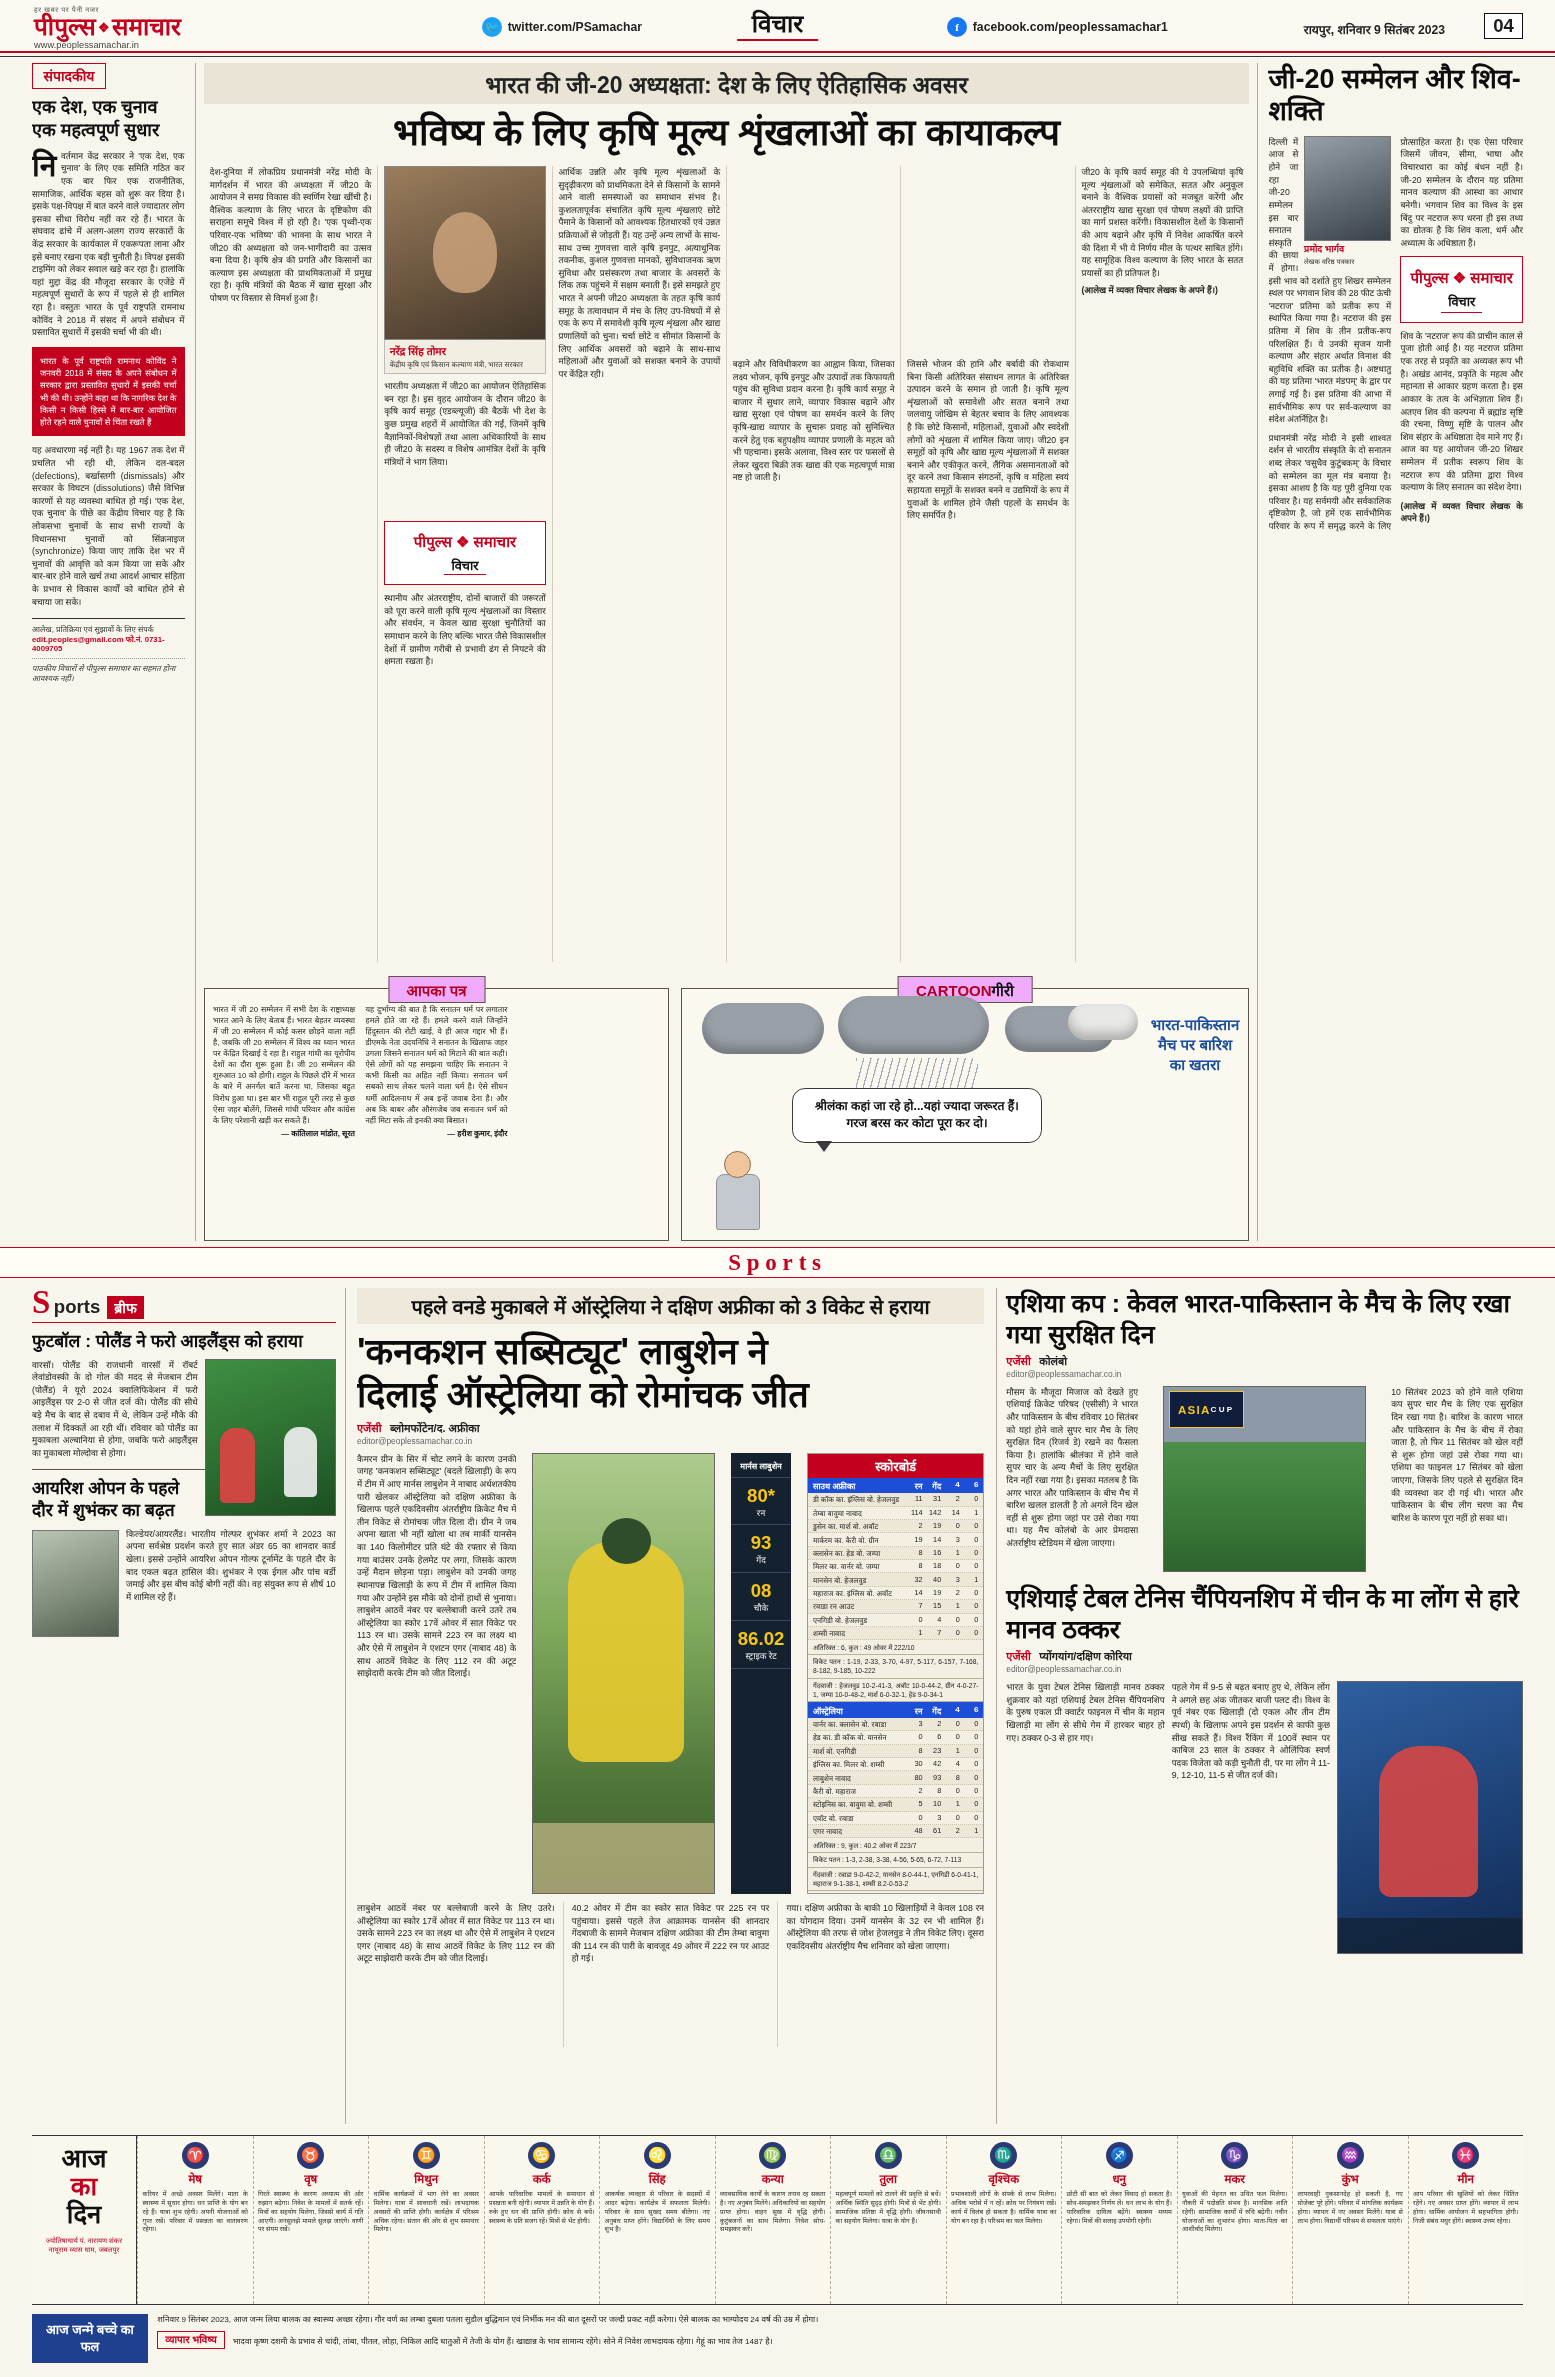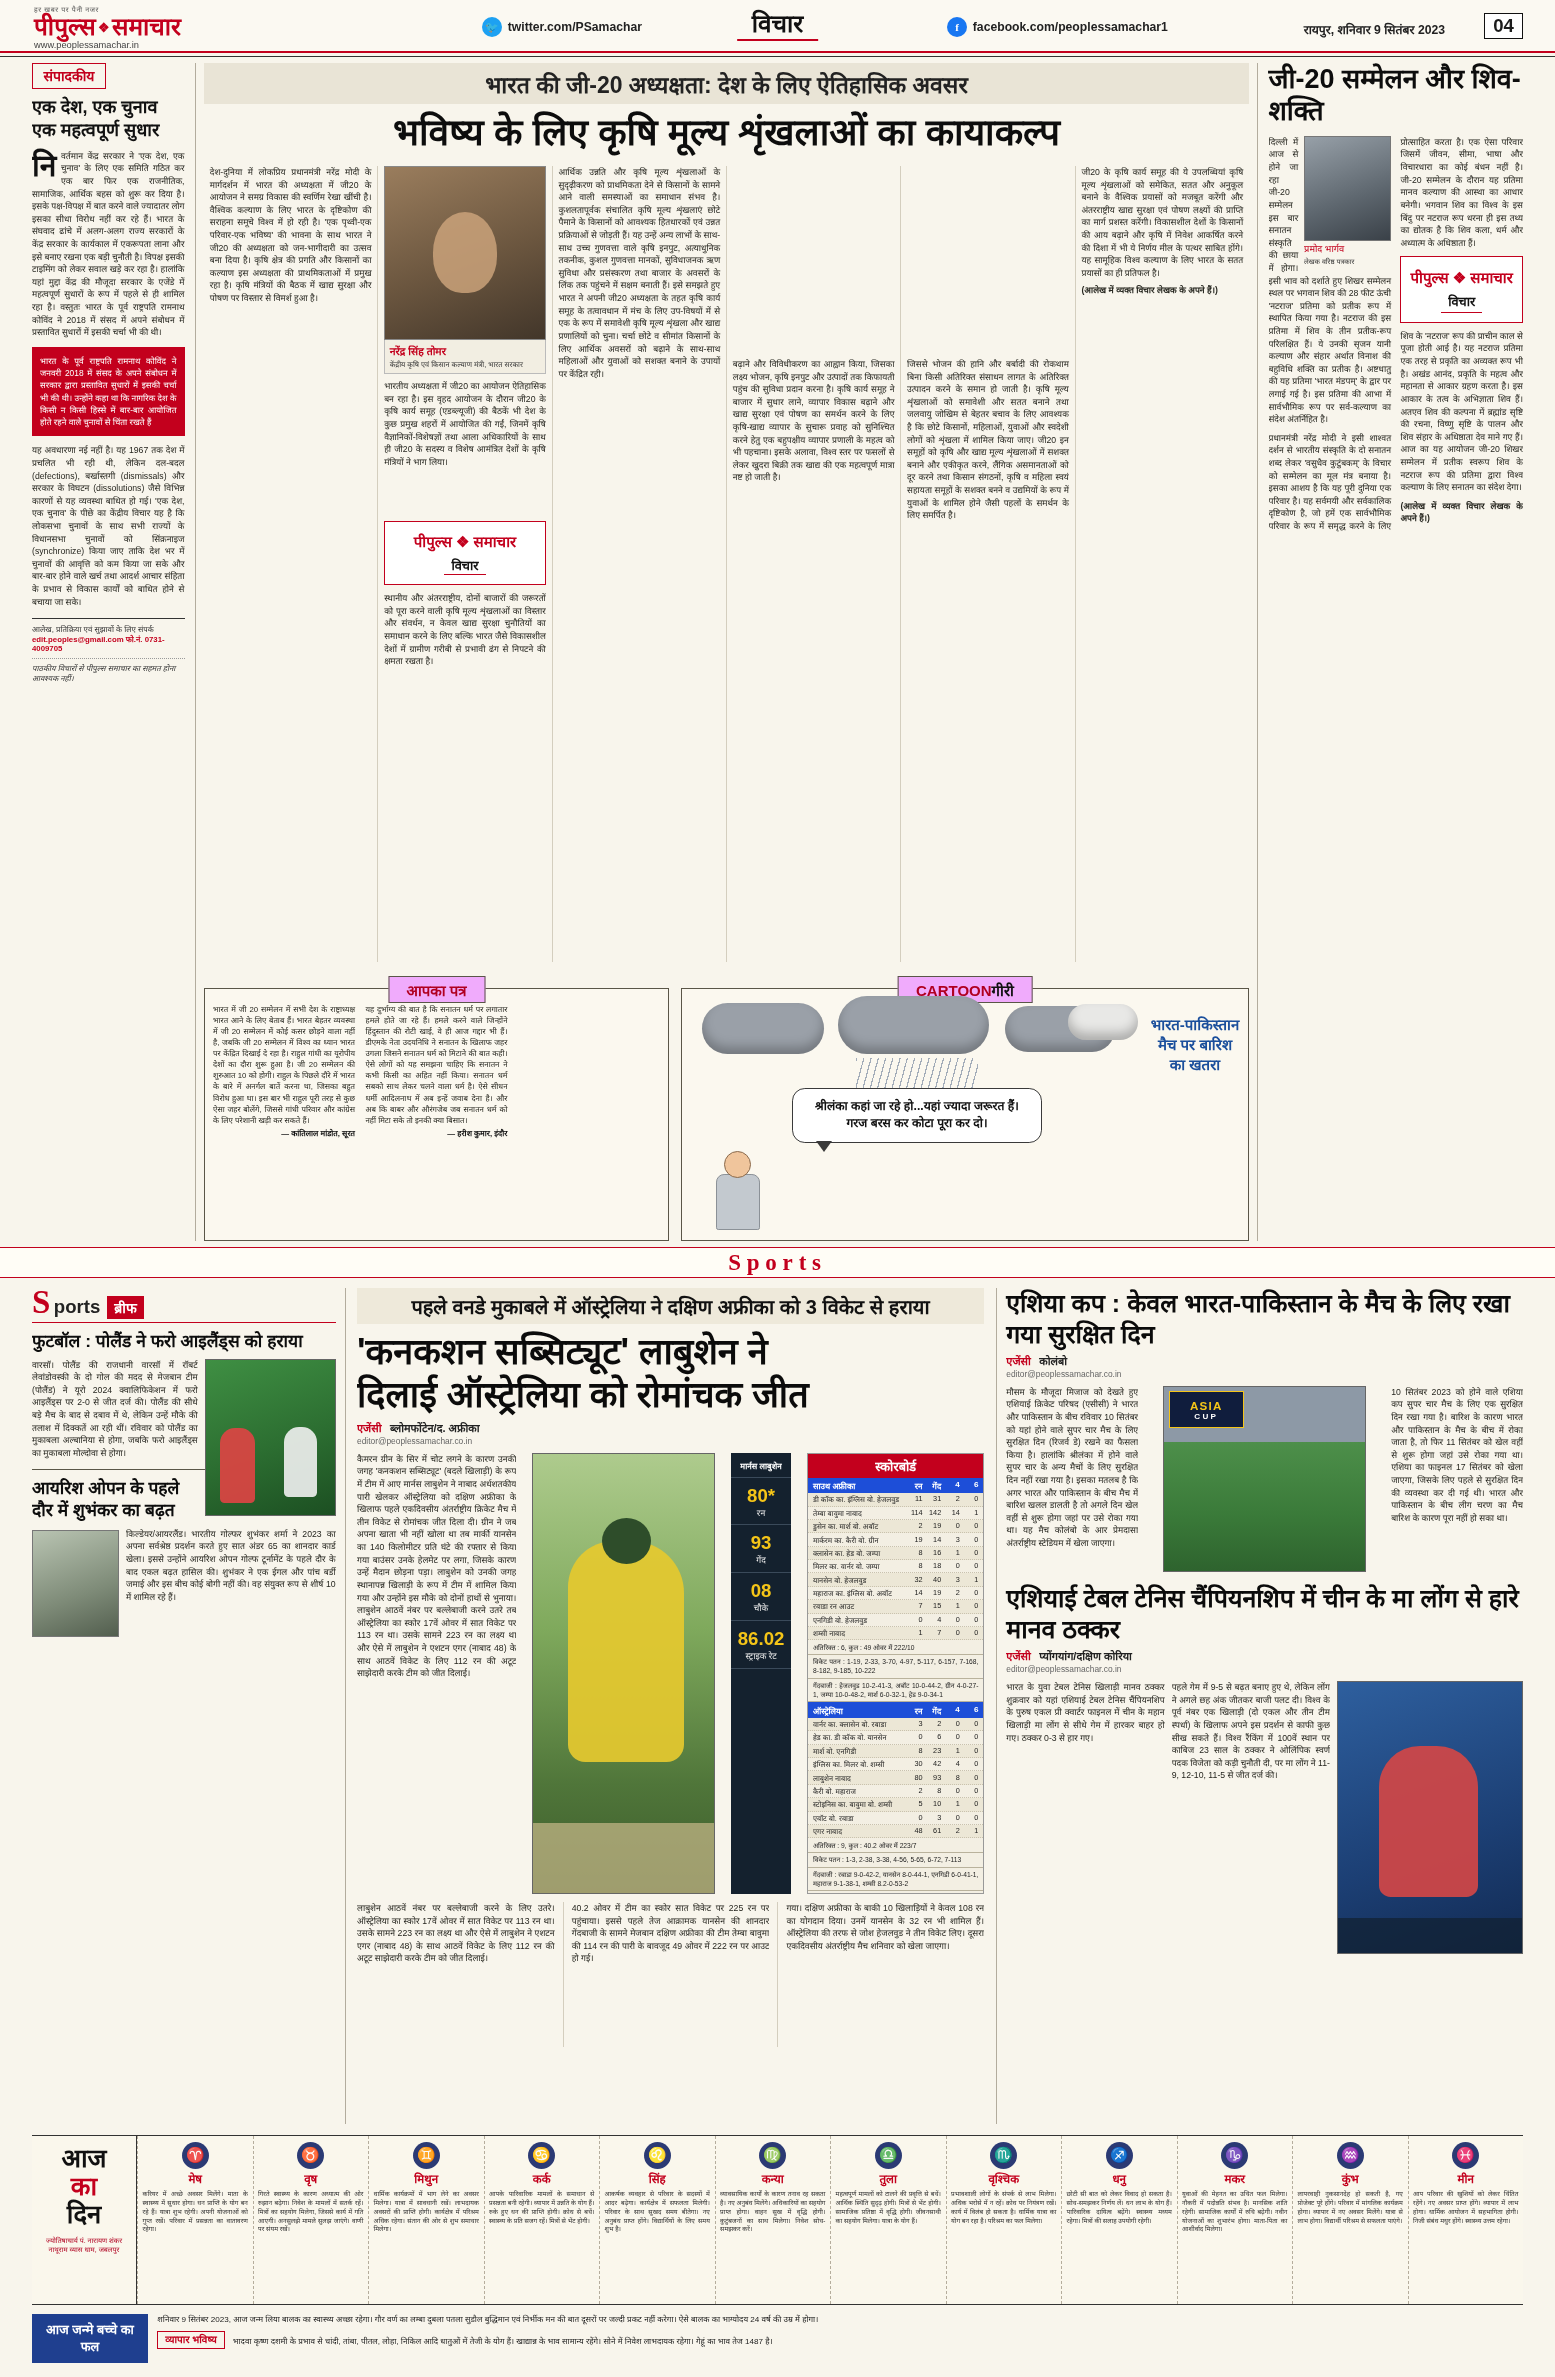--- a/index.html
+++ b/index.html
@@ -67,21 +67,21 @@
   .bubble{position:absolute;background:#fff;border:1.5px solid #3a3a3a;border-radius:12.8px;padding:9.3px 10.5px;font-size:12.2px;font-weight:bold;line-height:1.4;text-align:center;color:#111}
   .bubble .tail{position:absolute;left:23px;bottom:-10.5px;width:0;height:0;border-left:8.1px solid transparent;border-right:8.1px solid transparent;border-top:11.6px solid #3a3a3a}
   .man-head{position:absolute;width:27px;height:27px;border-radius:50%;background:#f0c59c;border:1.2px solid #8a6a4c}
   .man-body{position:absolute;width:44px;height:56px;border-radius:8.1px 8.1px 2.3px 2.3px;background:#c3c9cf;border:1.2px solid #8b9197}
   .cart-cap{position:absolute;right:7px;top:25.6px;width:92px;color:#1b4f9c;font-weight:bold;font-size:15px;line-height:1.35;text-align:center}
   .right-col{position:absolute;left:1257px;top:63px;width:266px;height:1178px;border-left:0.6px solid #b3ac9d;padding-left:10.5px;overflow:hidden}
   .right-head{font-size:27px;font-weight:bold;line-height:1.2;color:#0d0d0d;margin-bottom:8.1px}
   .right-body{column-count:2;column-gap:9.3px;height:1092px;overflow:hidden}
   .auth-box{float:right;width:87px;margin:0 0 4.6px 5.8px}
   .auth-ph{width:87px;height:105px;background:linear-gradient(160deg,#97a0a8,#5d666e 60%,#3a4148);border:0.6px solid #777}
-  .auth-name{color:#c3001d;font-weight:normal;font-size:9.3px;margin-top:2.3px}
+  .auth-name{color:#c3001d;font-weight:bold;font-size:9.3px;margin-top:2.3px}
   .auth-role{font-size:7px;color:#333}
   .rb p{margin-bottom:5.8px}
   
   .sports-band{position:absolute;left:0;top:1247px;width:1555px;height:31px;border-top:1.7px solid #c3001d;border-bottom:1.7px solid #c3001d;background:#fffdf6;display:flex;align-items:center;justify-content:center}
   .sports-band span{font-family:"Liberation Serif",serif;font-size:23px;font-weight:bold;color:#c3001d;letter-spacing:5.8px}
   .brief{position:absolute;left:32px;top:1288px;width:314px;height:836px;border-right:0.6px solid #b3ac9d;padding-right:9.3px;overflow:hidden}
   .brief-hd{display:flex;align-items:baseline;gap:3.5px;border-bottom:1.7px solid #c3001d;padding-bottom:3.5px;margin-bottom:7px}
   .brief-hd .s{font-family:"Liberation Serif",serif;font-size:33px;font-weight:bold;color:#c3001d;line-height:.9}
   .brief-hd .p{font-size:18.6px;font-weight:bold;color:#222}
   .brief-hd .b{background:#c3001d;color:#fff;font-size:14px;font-weight:bold;padding:1.7px 7px;margin-left:3.5px}
@@ -119,21 +119,21 @@
   .sb-v{width:18.6px;text-align:right}
   .sb-ft{font-size:6.7px;line-height:1.35;padding:2.3px 4.6px;border-bottom:0.6px solid #b9b29c;text-align:justify}
   .tail-row{display:flex;gap:8.1px;margin-top:8.1px;height:145px;overflow:hidden}
   .tail-row .tc{flex:1;overflow:hidden}
   .tail-row .tc + .tc{border-left:0.6px solid #d4cebe;padding-left:8.1px}
   .sright{position:absolute;left:996px;top:1288px;width:527px;height:836px;border-left:0.6px solid #b3ac9d;padding-left:9.3px;overflow:hidden}
   .sr-head{font-size:25px;font-weight:bold;line-height:1.22;color:#0b0b0b}
   .asia-row{display:flex;gap:25px;height:192px;margin-bottom:5.8px}
   .asia-row .ac{overflow:hidden}
   .ph-stad{width:203px;height:186px;background:linear-gradient(180deg,#8d99a6 0 30%,#4d8f4a 30%,#3a7a39 70%,#2e632e);border:0.6px solid #666;position:relative;flex:none}
-  .asia-logo{position:absolute;left:4.6px;top:4.6px;width:75px;height:37px;background:#101d3d;color:#f5c518;display:flex;flex-direction:column;align-items:center;justify-content:center;font-weight:bold;border:0.6px solid #f5c518}
+  .asia-logo{position:absolute;left:4.6px;top:4.6px;width:75px;height:37px;background:#101d3d;color:#f5c518;display:flex;flex-direction:row;align-items:center;justify-content:center;font-weight:bold;border:0.6px solid #f5c518}
   .asia-logo .a1{font-size:11.6px;letter-spacing:1.2px}
   .asia-logo .a2{font-size:8.1px;letter-spacing:2.3px;color:#fff}
   .tt-row{display:flex;gap:7px;height:314px;margin-top:4.6px}
   .ph-tt{width:186px;height:273px;background:linear-gradient(160deg,#2e5f9e,#1c3f74 60%,#122a52);border:0.6px solid #666;position:relative;flex:none}
   .ph-tt .tp{position:absolute;left:41px;top:64px;width:99px;height:151px;border-radius:41px 41px 11.6px 11.6px;background:#d14747;opacity:.92}
   .ph-tt .tb{position:absolute;left:0;bottom:0;width:100%;height:35px;background:#123;opacity:.75}
   
   .horo{position:absolute;left:32px;top:2135px;width:1491px;height:170px;border-top:1.7px solid #333;border-bottom:1.7px solid #333;display:flex;background:#faf7ec}
   .horo-title{width:105px;flex:none;padding:8.1px 5.8px;border-right:1.2px solid #333;text-align:center}
   .horo-title .w1{font-size:25.6px;font-weight:bold;color:#111;line-height:1.1}

